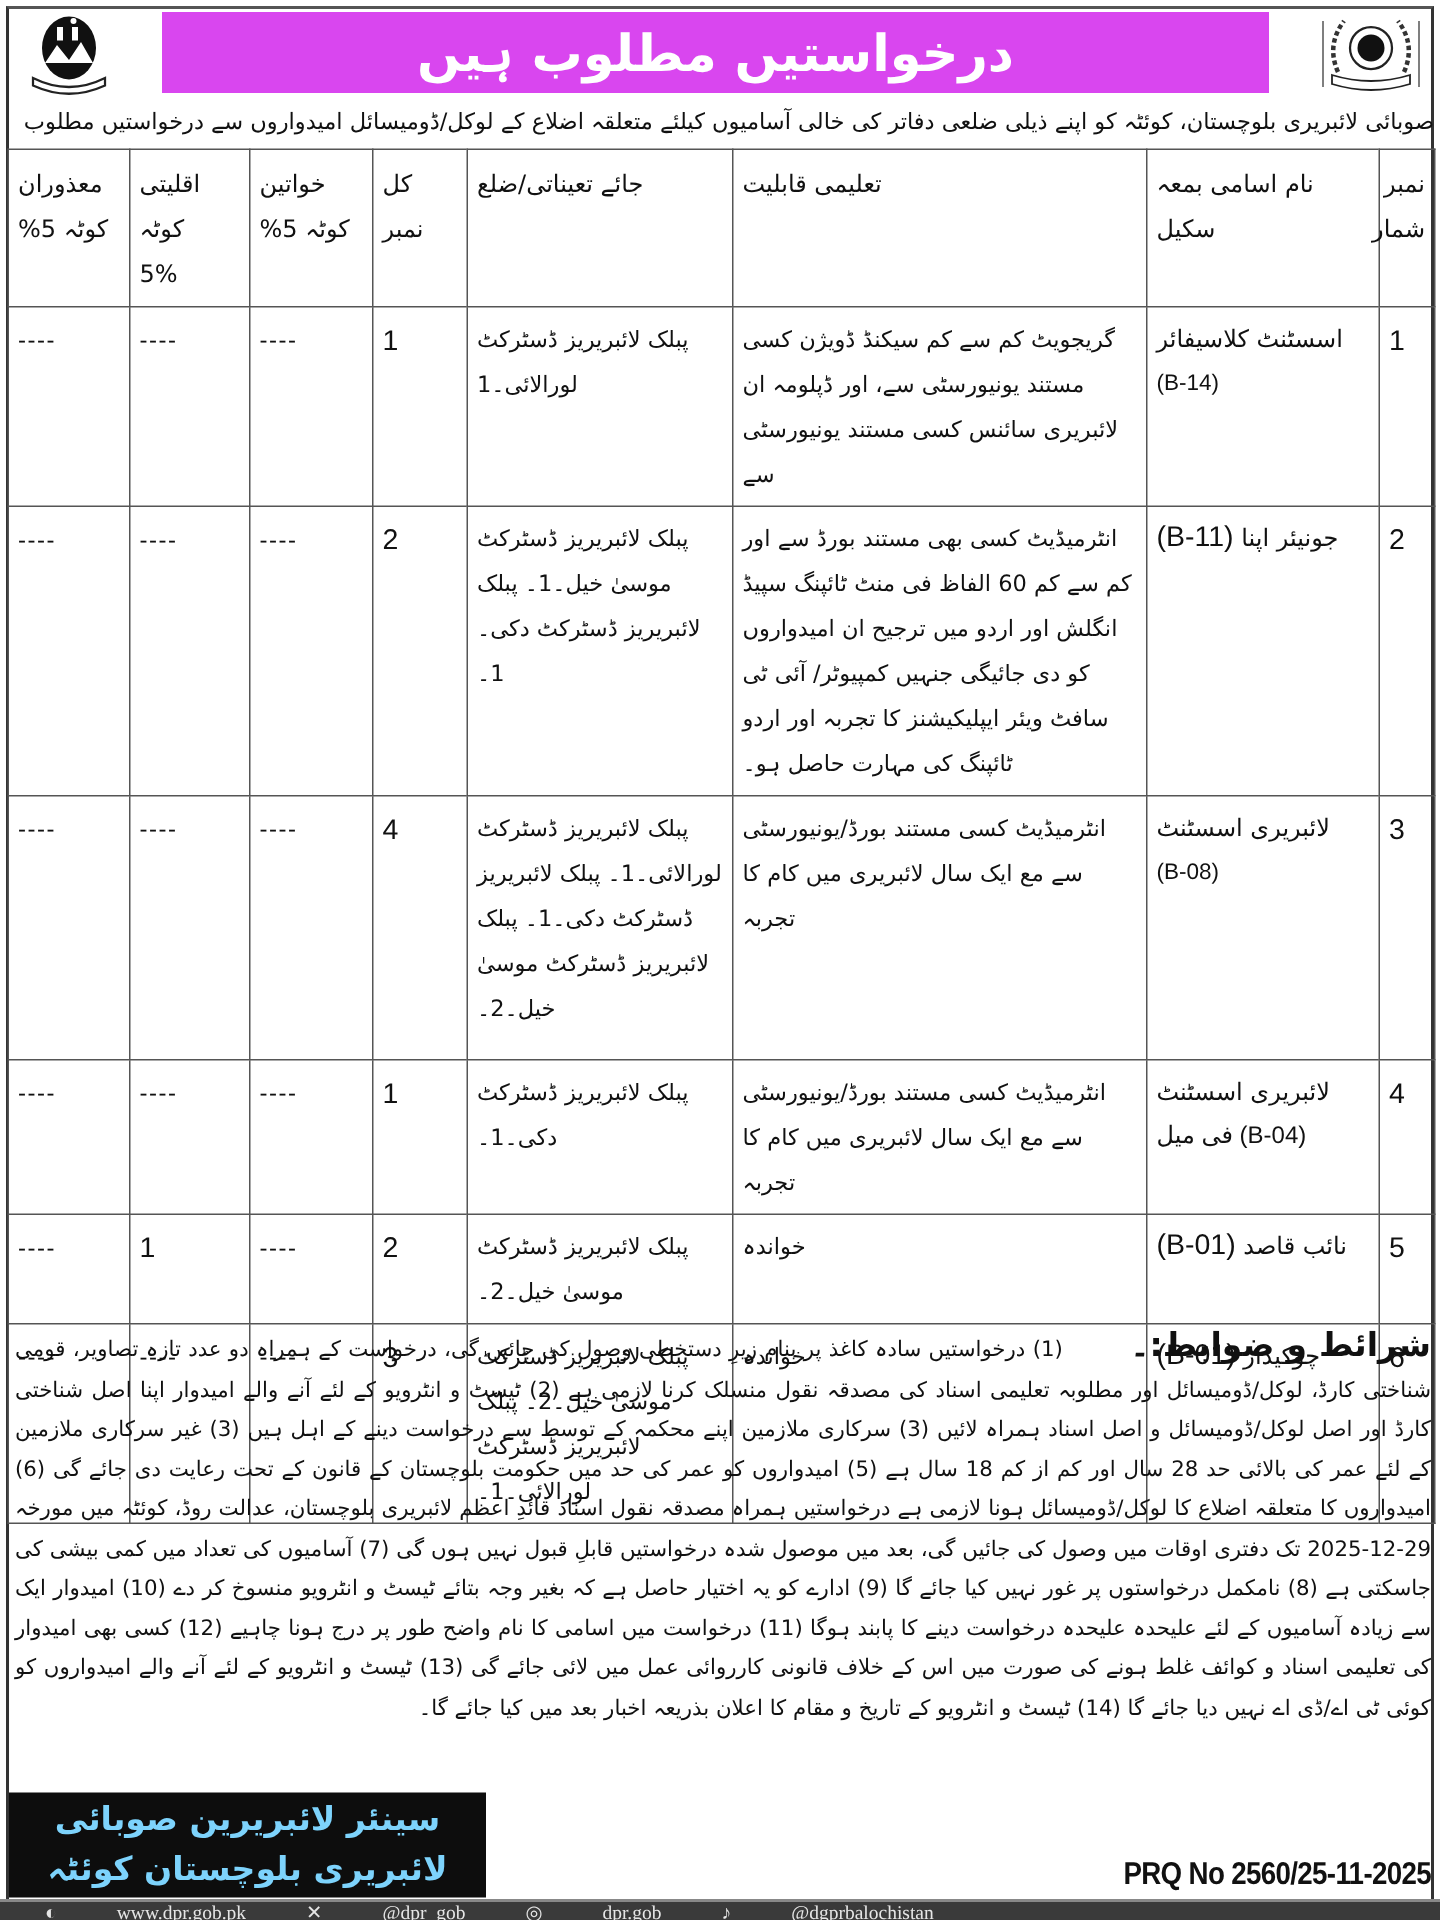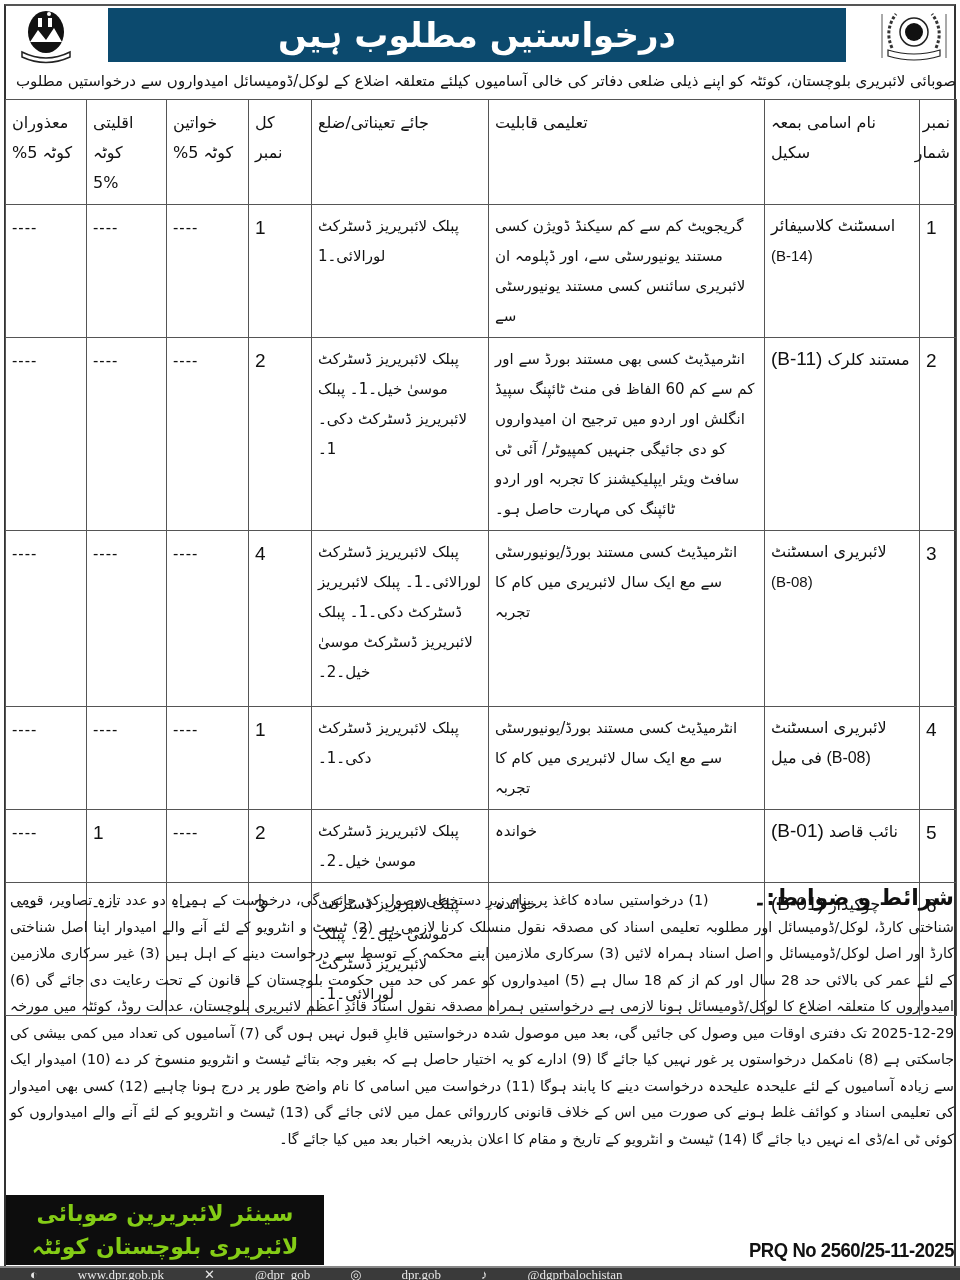--- a/index.html
+++ b/index.html
@@ -5,37 +5,37 @@
   * { box-sizing: border-box; margin: 0; padding: 0; }
   html, body { width: 960px; height: 1280px; background: #ffffff; overflow: hidden; }
   body { font-family: "DejaVu Sans", sans-serif; color: #111; position: relative; }
 
   .frame { position: absolute; left: 4px; top: 4px; width: 952px; height: 1276px; border-left: 2px solid #333; border-right: 2px solid #333; border-top: 2px solid #555; }
 
   .header { position: absolute; left: 0; top: 0; width: 960px; height: 66px; }
   .logo { position: absolute; top: 8px; width: 64px; height: 58px; }
   .logo-left { left: 14px; }
   .logo-right { left: 878px; top: 6px; width: 72px; }
-  .title-banner { position: absolute; left: 108px; top: 8px; width: 738px; height: 54px; background: #0c4a6e; color: #fff; display: flex; align-items: center; justify-content: center; direction: rtl; font-size: 34px; font-weight: bold; letter-spacing: 1px; }
+  .title-banner { position: absolute; left: 108px; top: 8px; width: 738px; height: 54px; background: #d946ef; color: #fff; display: flex; align-items: center; justify-content: center; direction: rtl; font-size: 34px; font-weight: bold; letter-spacing: 1px; }
 
   .intro { position: absolute; left: 12px; top: 68px; width: 944px; direction: rtl; font-size: 15px; line-height: 26px; text-align: right; white-space: nowrap; overflow: hidden; }
 
   table.jobs { position: absolute; left: 5px; top: 99px; width: 951px; border-collapse: collapse; direction: rtl; table-layout: fixed; }
   table.jobs th, table.jobs td { border: 1.5px solid #555; vertical-align: top; text-align: left; font-size: 15px; line-height: 30px; padding: 6px 6px; }
   table.jobs th { font-weight: normal; font-size: 16px; line-height: 30px; padding-top: 8px; }
   table.jobs td.num { font-family: "Liberation Sans", sans-serif; font-size: 19px; padding-top: 8px; }
   table.jobs td.dash { font-family: "Liberation Sans", sans-serif; font-size: 16px; letter-spacing: 1px; padding-top: 8px; }
   table.jobs td.post { font-size: 16px; border-radius: 28px; }
   .scale { display: block; font-family: "Liberation Sans", sans-serif; font-size: 15px; }
   .qual { text-align: center; }
 
   .terms { position: absolute; left: 10px; top: 885px; width: 944px; direction: rtl; text-align: justify; font-size: 14.2px; line-height: 26.5px; }
   .terms-title { font-weight: bold; font-size: 22px; margin-left: 40px; }
 
-  .signature { position: absolute; left: 6px; top: 1195px; width: 318px; height: 70px; background: #0d0d0d; color: #84cc16; direction: rtl; text-align: center; font-weight: bold; font-size: 22px; line-height: 33px; padding-top: 2px; }
+  .signature { position: absolute; left: 6px; top: 1195px; width: 318px; height: 70px; background: #0d0d0d; color: #7dd3fc; direction: rtl; text-align: center; font-weight: bold; font-size: 22px; line-height: 33px; padding-top: 2px; }
 
   .prq { position: absolute; right: 6px; top: 1238px; font-family: "Liberation Sans", sans-serif; font-weight: bold; font-size: 21px; letter-spacing: -0.5px; color: #111; transform: scaleX(0.88); transform-origin: right center; }
 
   .footer-strip { position: absolute; left: 0; top: 1266px; width: 960px; height: 14px; background: #3a3a3a; border-top: 2px solid #888; color: #e6e6e6; font-family: "Liberation Serif", serif; font-size: 13px; line-height: 14px; white-space: nowrap; overflow: hidden; display: flex; gap: 40px; padding-left: 30px; }
   .footer-strip span { display: inline-block; }
 </style>
 </head>
 <body>
 
 <div class="frame"></div>
@@ -105,41 +105,41 @@
       <td class="post"><span>اسسٹنٹ کلاسیفائر</span><span class="scale">(B-14)</span></td>
       <td class="qual">گریجویٹ کم سے کم سیکنڈ ڈویژن کسی مستند یونیورسٹی سے، اور ڈپلومہ ان لائبریری سائنس کسی مستند یونیورسٹی سے</td>
       <td>پبلک لائبریریز ڈسٹرکٹ لورالائی۔1</td>
       <td class="num">1</td>
       <td class="dash">----</td>
       <td class="dash">----</td>
       <td class="dash">----</td>
     </tr>
     <tr style="height:176px">
       <td class="num">2</td>
-      <td class="post"><span>مستند کلرک</span> <span style="font-family:'Liberation Sans',sans-serif;font-size:19px">(B-11)</span></td>
+      <td class="post"><span>جونیئر اپنا</span> <span style="font-family:'Liberation Sans',sans-serif;font-size:19px">(B-11)</span></td>
       <td class="qual">انٹرمیڈیٹ کسی بھی مستند بورڈ سے اور کم سے کم 60 الفاظ فی منٹ ٹائپنگ سپیڈ انگلش اور اردو میں ترجیح ان امیدواروں کو دی جائیگی جنہیں کمپیوٹر/ آئی ٹی سافٹ ویئر ایپلیکیشنز کا تجربہ اور اردو ٹائپنگ کی مہارت حاصل ہو۔</td>
       <td>پبلک لائبریریز ڈسٹرکٹ موسیٰ خیل۔1۔ پبلک لائبریریز ڈسٹرکٹ دکی۔1۔</td>
       <td class="num">2</td>
       <td class="dash">----</td>
       <td class="dash">----</td>
       <td class="dash">----</td>
     </tr>
     <tr style="height:176px">
       <td class="num">3</td>
       <td class="post"><span>لائبریری اسسٹنٹ</span><span class="scale">(B-08)</span></td>
       <td class="qual">انٹرمیڈیٹ کسی مستند بورڈ/یونیورسٹی سے مع ایک سال لائبریری میں کام کا تجربہ</td>
       <td>پبلک لائبریریز ڈسٹرکٹ لورالائی۔1۔ پبلک لائبریریز ڈسٹرکٹ دکی۔1۔ پبلک لائبریریز ڈسٹرکٹ موسیٰ خیل۔2۔</td>
       <td class="num">4</td>
       <td class="dash">----</td>
       <td class="dash">----</td>
       <td class="dash">----</td>
     </tr>
     <tr style="height:74px">
       <td class="num">4</td>
-      <td class="post"><span>لائبریری اسسٹنٹ</span><span class="scale" style="font-size:16px">(B-08) فی میل</span></td>
+      <td class="post"><span>لائبریری اسسٹنٹ</span><span class="scale" style="font-size:16px">(B-04) فی میل</span></td>
       <td class="qual">انٹرمیڈیٹ کسی مستند بورڈ/یونیورسٹی سے مع ایک سال لائبریری میں کام کا تجربہ</td>
       <td>پبلک لائبریریز ڈسٹرکٹ دکی۔1۔</td>
       <td class="num">1</td>
       <td class="dash">----</td>
       <td class="dash">----</td>
       <td class="dash">----</td>
     </tr>
     <tr style="height:72px">
       <td class="num">5</td>
       <td class="post"><span>نائب قاصد</span> <span style="font-family:'Liberation Sans',sans-serif;font-size:19px">(B-01)</span></td>

